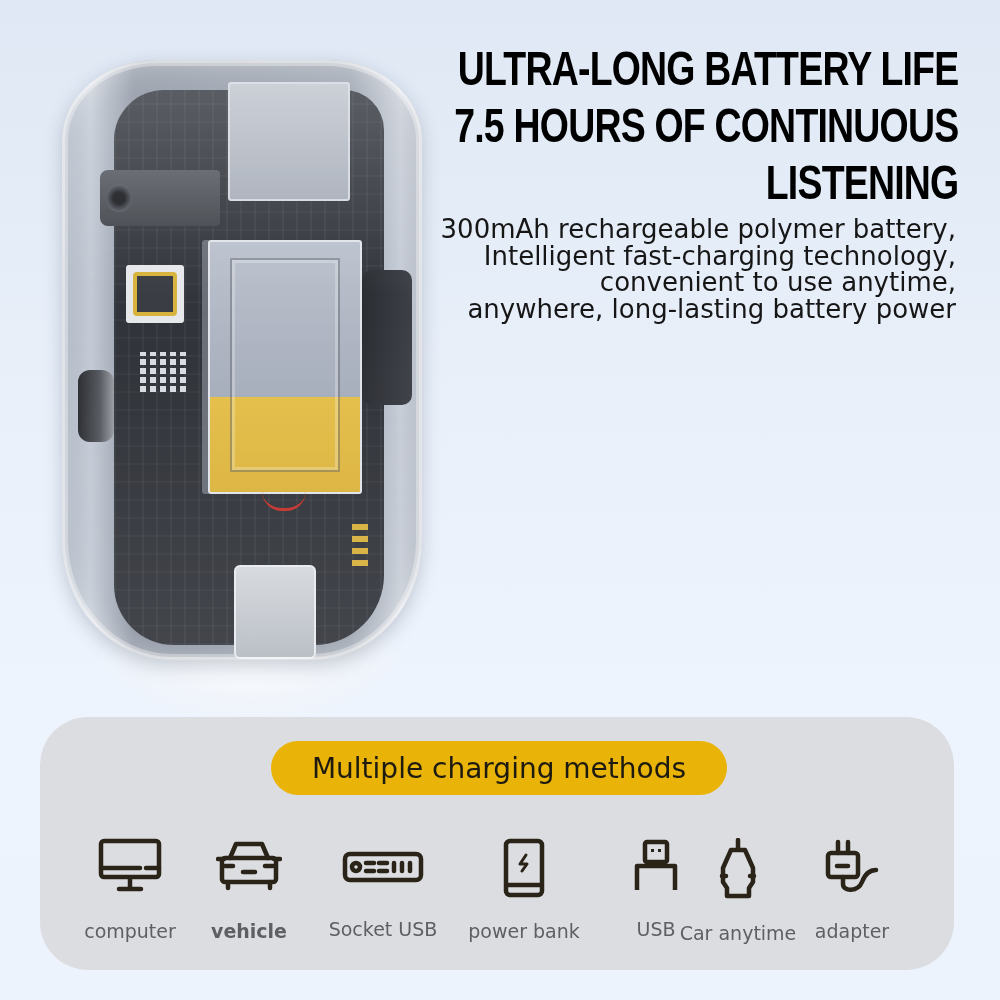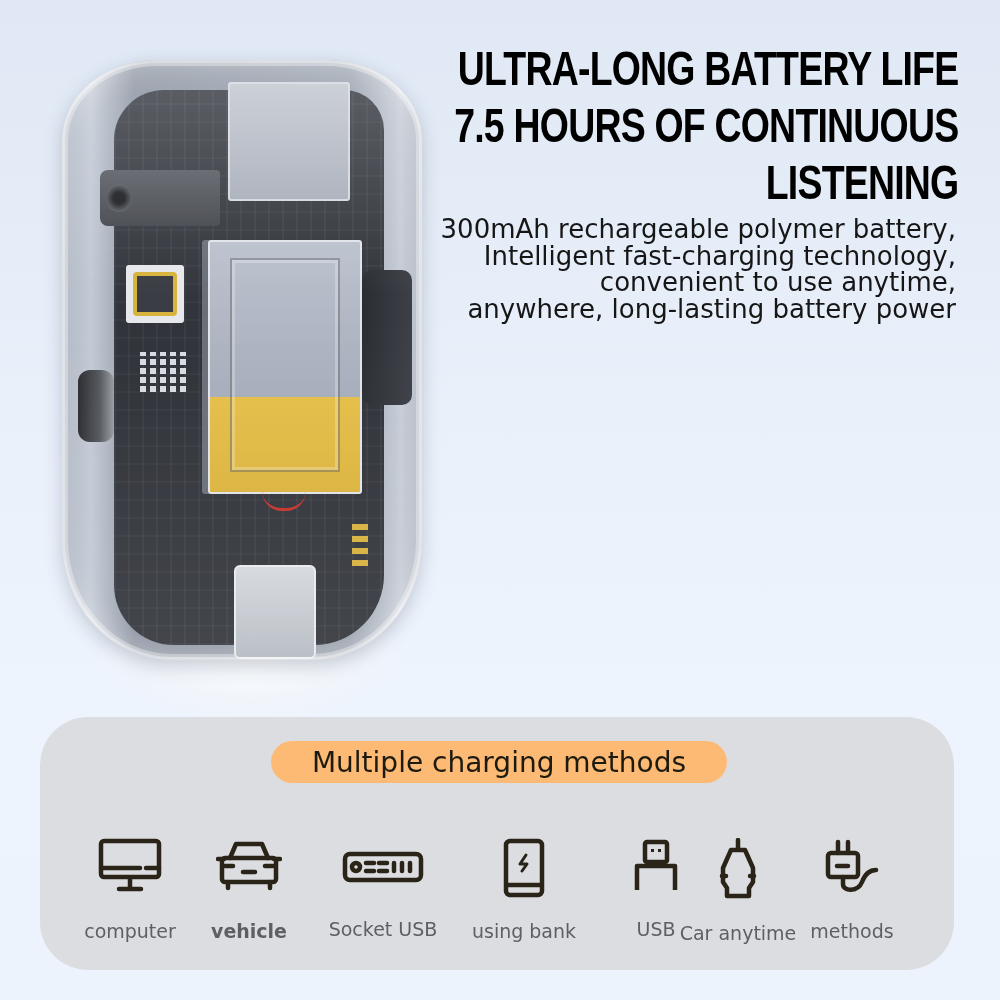--- a/index.html
+++ b/index.html
@@ -103,22 +103,22 @@
     background: linear-gradient(180deg, rgba(255,255,255,0.18) 0%, rgba(255,255,255,0) 40%, rgba(255,255,255,0.08) 100%);
     border: 3px solid rgba(255,255,255,0.35); box-sizing: border-box; pointer-events: none;
   }
 
   
   .panel {
     position: absolute; left: 40px; top: 717px; width: 914px; height: 253px;
     background: #dcdde1; border-radius: 48px;
   }
   .pill {
-    position: absolute; left: 271px; top: 741px; width: 456px; height: 42px;
-    background: #fdba74; border-radius: 27px;
+    position: absolute; left: 271px; top: 741px; width: 456px; height: 54px;
+    background: #eab308; border-radius: 27px;
     display: flex; align-items: center; justify-content: center;
     font-family: "DejaVu Sans", sans-serif; font-size: 28px; font-weight: 500; color: #1d1a10;
     letter-spacing: 0px;
   }
   .method {
     position: absolute; top: 838px; display: flex; flex-direction: column; align-items: center;
   }
   .method svg { display: block; }
   .method .label {
     position: absolute; top: 80px; white-space: nowrap;
@@ -202,21 +202,21 @@
   </svg>
   <span class="label" style="top:80px">Socket USB</span>
 </div>
 
 <div class="method" style="left:503px; width:42px;">
   <svg width="42" height="60" viewBox="0 0 42 60" fill="none" stroke="#2a2418" stroke-width="4.5" stroke-linejoin="round">
     <rect x="3" y="3" width="36" height="54" rx="4"></rect>
     <line x1="3" y1="47" x2="39" y2="47"></line>
     <path d="M23 17 L17 26 H24 L19 33" stroke-width="3" stroke-linecap="round"></path>
   </svg>
-  <span class="label" style="top:82px">using bank</span>
+  <span class="label" style="top:82px">power bank</span>
 </div>
 
 <div class="method" style="left:634px; width:44px;">
   <svg width="44" height="56" viewBox="0 0 44 56" fill="none" stroke="#2a2418" stroke-width="4.5" stroke-linejoin="round">
     <rect x="11" y="4" width="22" height="20" rx="2"></rect>
     <path d="M3 52 V28 H41 V52"></path>
     <rect x="17" y="11" width="3" height="3" fill="#2a2418" stroke="none"></rect>
     <rect x="24" y="11" width="3" height="3" fill="#2a2418" stroke="none"></rect>
   </svg>
   <span class="label" style="top:80px">USB</span>
@@ -233,14 +233,14 @@
 </div>
 
 <div class="method" style="left:824px; width:56px;">
   <svg width="56" height="60" viewBox="0 0 56 60" fill="none" stroke="#2a2418" stroke-width="4.5" stroke-linejoin="round" stroke-linecap="round">
     <line x1="14" y1="4" x2="14" y2="15"></line>
       <line x1="24" y1="4" x2="24" y2="15"></line>
     <rect x="4" y="15" width="30" height="24" rx="3"></rect>
     <line x1="13" y1="28" x2="24" y2="28"></line>
     <path d="M19 39 V46 C19 54, 34 54, 38 44 C41 36, 46 32, 52 32"></path>
   </svg>
-  <span class="label" style="top:82px">methods</span>
+  <span class="label" style="top:82px">adapter</span>
 </div>
 
 </body></html>

